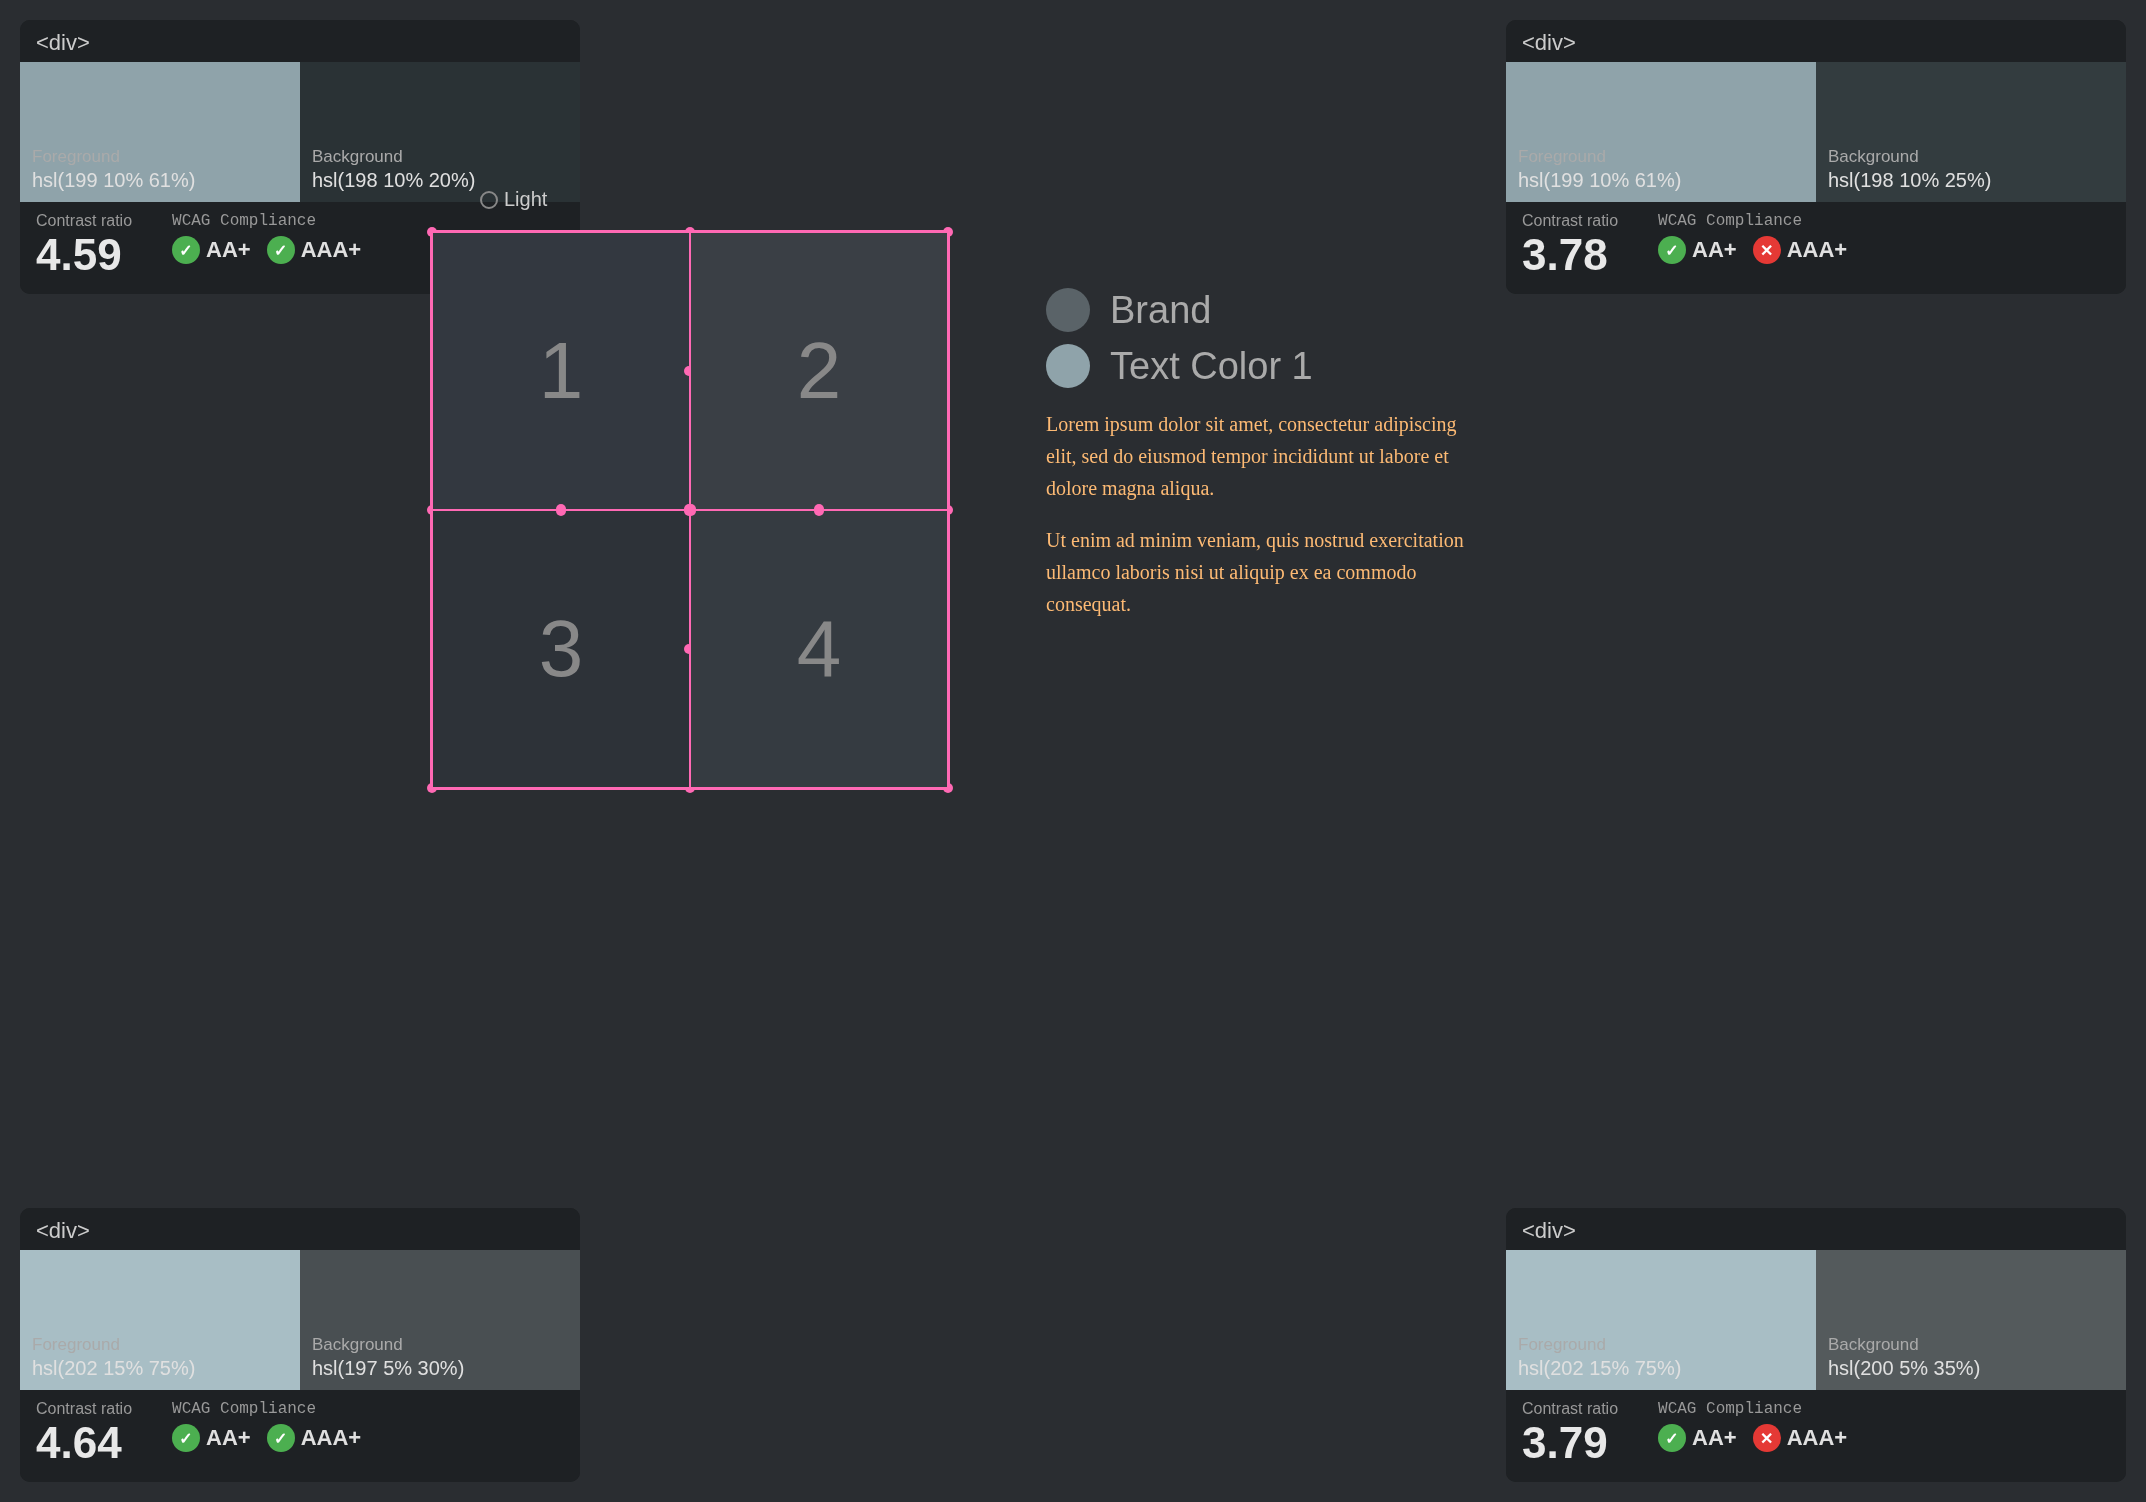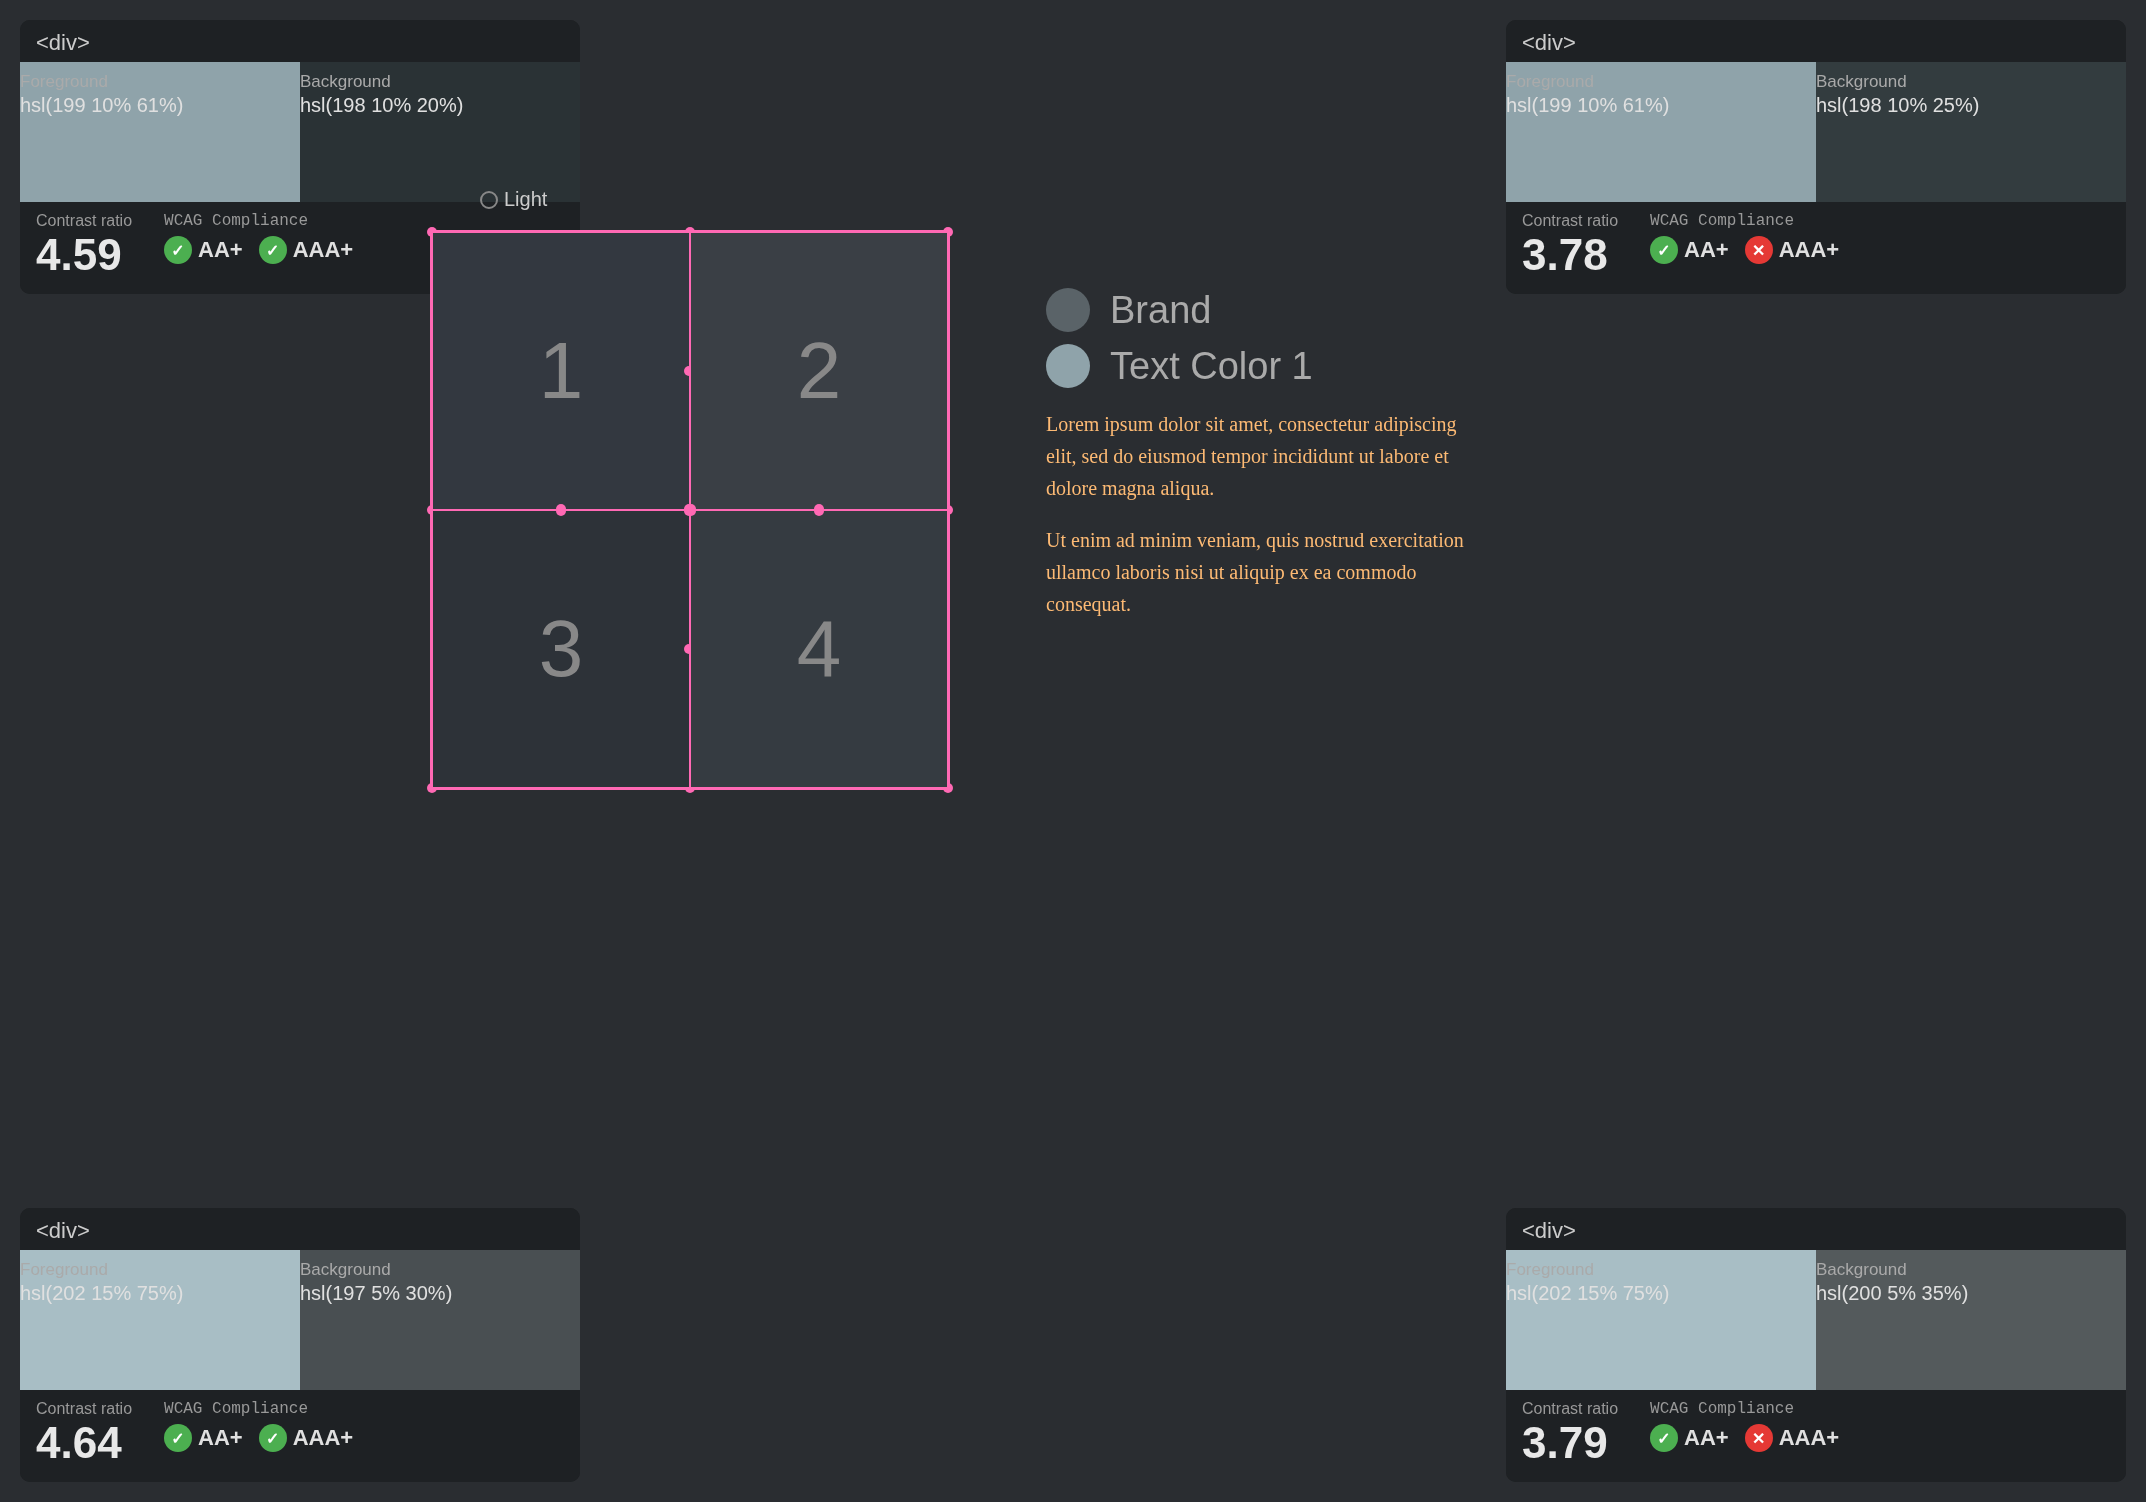--- a/index.html
+++ b/index.html
@@ -29,41 +29,41 @@
 
     .card-swatches {
       display: flex;
       height: 140px;
     }
 
     .swatch {
       flex: 1;
       display: flex;
       flex-direction: column;
-      justify-content: flex-start;
-      padding: 10px 0;
+      justify-content: flex-end;
+      padding: 10px 12px;
     }
 
     .swatch-label {
       font-size: 17px;
       color: #aaa;
       margin-bottom: 2px;
     }
 
     .swatch-value {
       font-size: 20px;
       color: #e0e0e0;
       font-weight: 500;
     }
 
     .card-stats {
       padding: 10px 16px 14px;
       display: flex;
       align-items: flex-start;
-      gap: 32px;
+      gap: 40px;
       background: #1e2124;
     }
 
     .contrast-section {}
     .contrast-label { font-size: 16px; color: #999; }
     .contrast-value { font-size: 44px; font-weight: 600; color: #e8e8e8; }
 
     .wcag-section {}
     .wcag-label { font-size: 16px; color: #999; margin-bottom: 6px; font-family: Liberation Mono, monospace; }
     .wcag-badges { display: flex; gap: 16px; align-items: center; }

